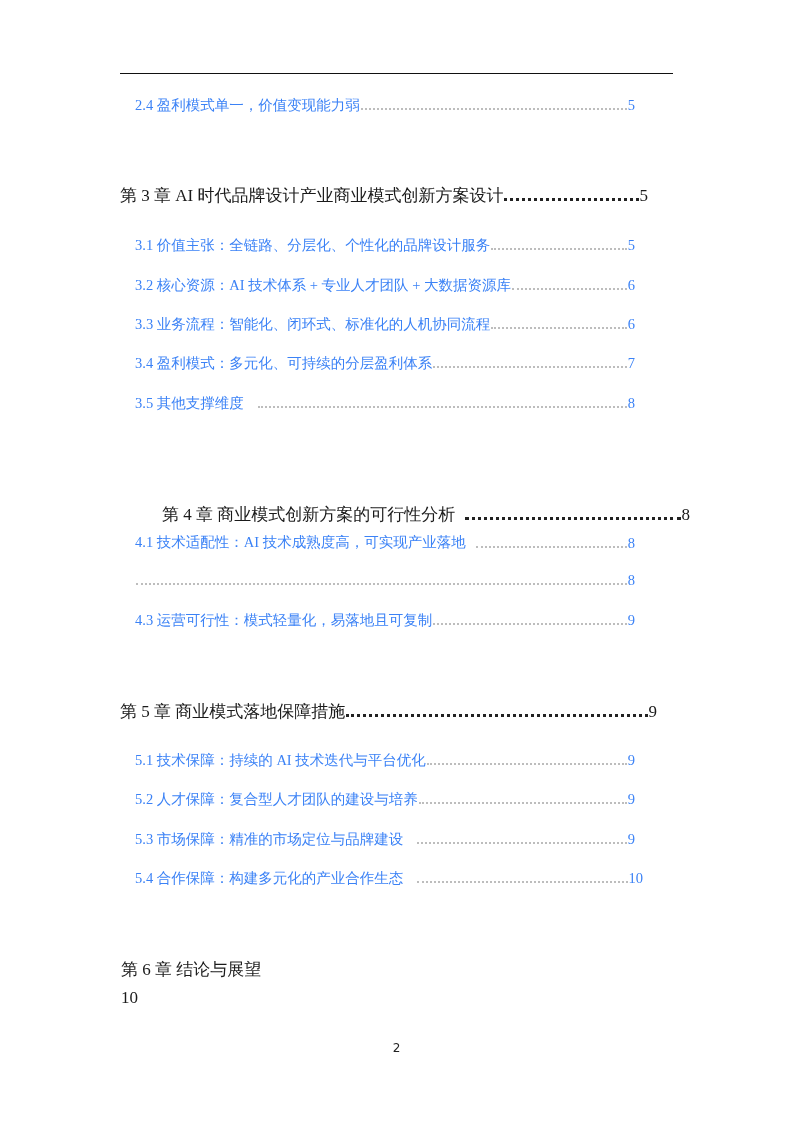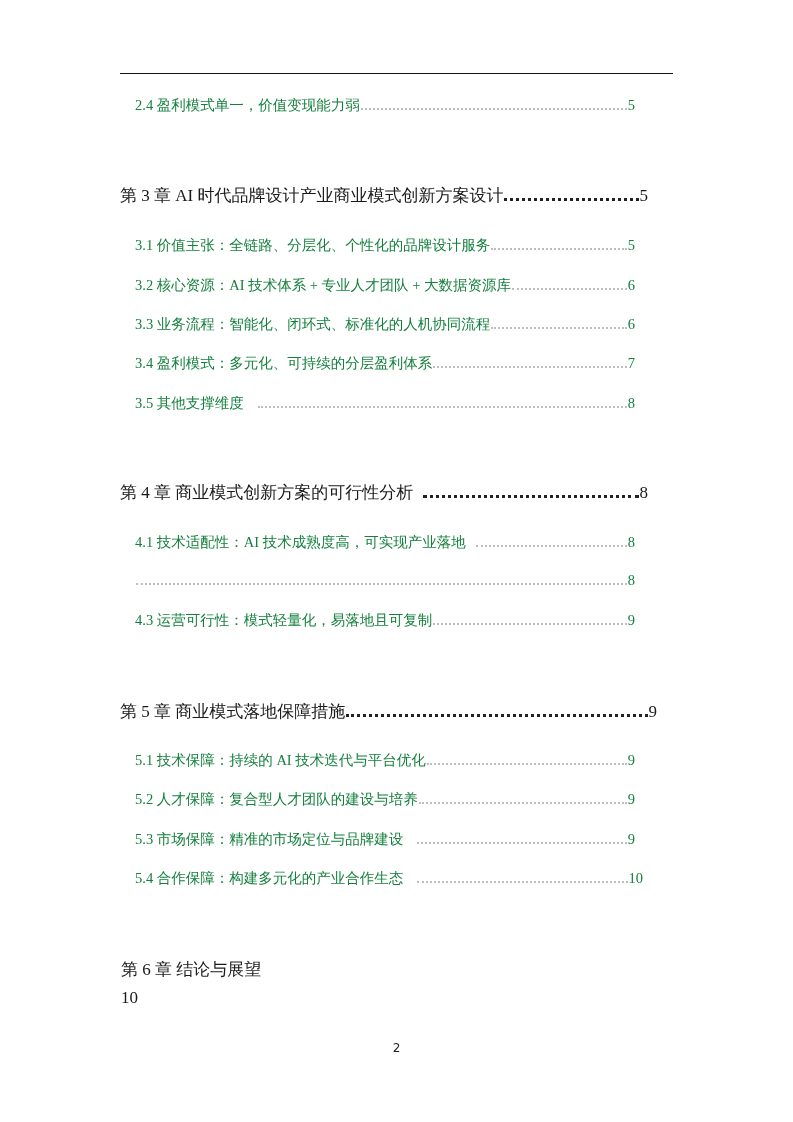--- a/index.html
+++ b/index.html
@@ -10,21 +10,21 @@
     }
     .header-rule {
       position: absolute; left: 120px; top: 73px; width: 553px; height: 0;
       border-top: 1.4px solid #111;
     }
     .toc-line {
       position: absolute; display: flex; align-items: baseline;
       white-space: nowrap;
     }
     .toc-line.sub {
-      left: 135px; width: 500px; font-size: 14.5px; color: #15803d;
+      left: 135px; width: 500px; font-size: 14.5px; color: #3b82f6;
     }
     .toc-line.chap {
       left: 120px; font-size: 17px; color: #1a1a1a;
     }
     .toc-line .text { flex: 0 0 auto; }
     .toc-line .leader {
       flex: 1 1 auto; margin: 0 1px; height: 1em; position: relative; top: 0;
       overflow: hidden;
     }
     .toc-line.sub .leader {
@@ -79,27 +79,27 @@
   <span class="leader"></span>
   <span class="page">7</span>
 </div>
 
 <div class="toc-line sub" style="top:394px;">
   <span class="text">3.5  其他支撑维度 </span>
   <span class="leader" style="margin-left:14px;"></span>
   <span class="page">8</span>
 </div>
 
-<div class="toc-line chap" style="top:481px; width:528px;">
+<div class="toc-line chap" style="top:503px; width:528px;margin-left:42px;">
   <span class="text">第 4 章  商业模式创新方案的可行性分析 </span>
   <span class="leader" style="margin-left:10px;"></span>
   <span class="page">8</span>
 </div>
 
-<div class="toc-line sub" style="top:533px;">
+<div class="toc-line sub" style="top:533px;align-items:flex-end;">
   <span class="text">4.1  技术适配性：AI 技术成熟度高，可实现产业落地 </span>
   <span class="leader" style="margin-left:10px;"></span>
   <span class="page">8</span>
 </div>
 
 <div class="toc-line sub" style="top:572px;">
   <span class="leader"></span>
   <span class="page">8</span>
 </div>
 

